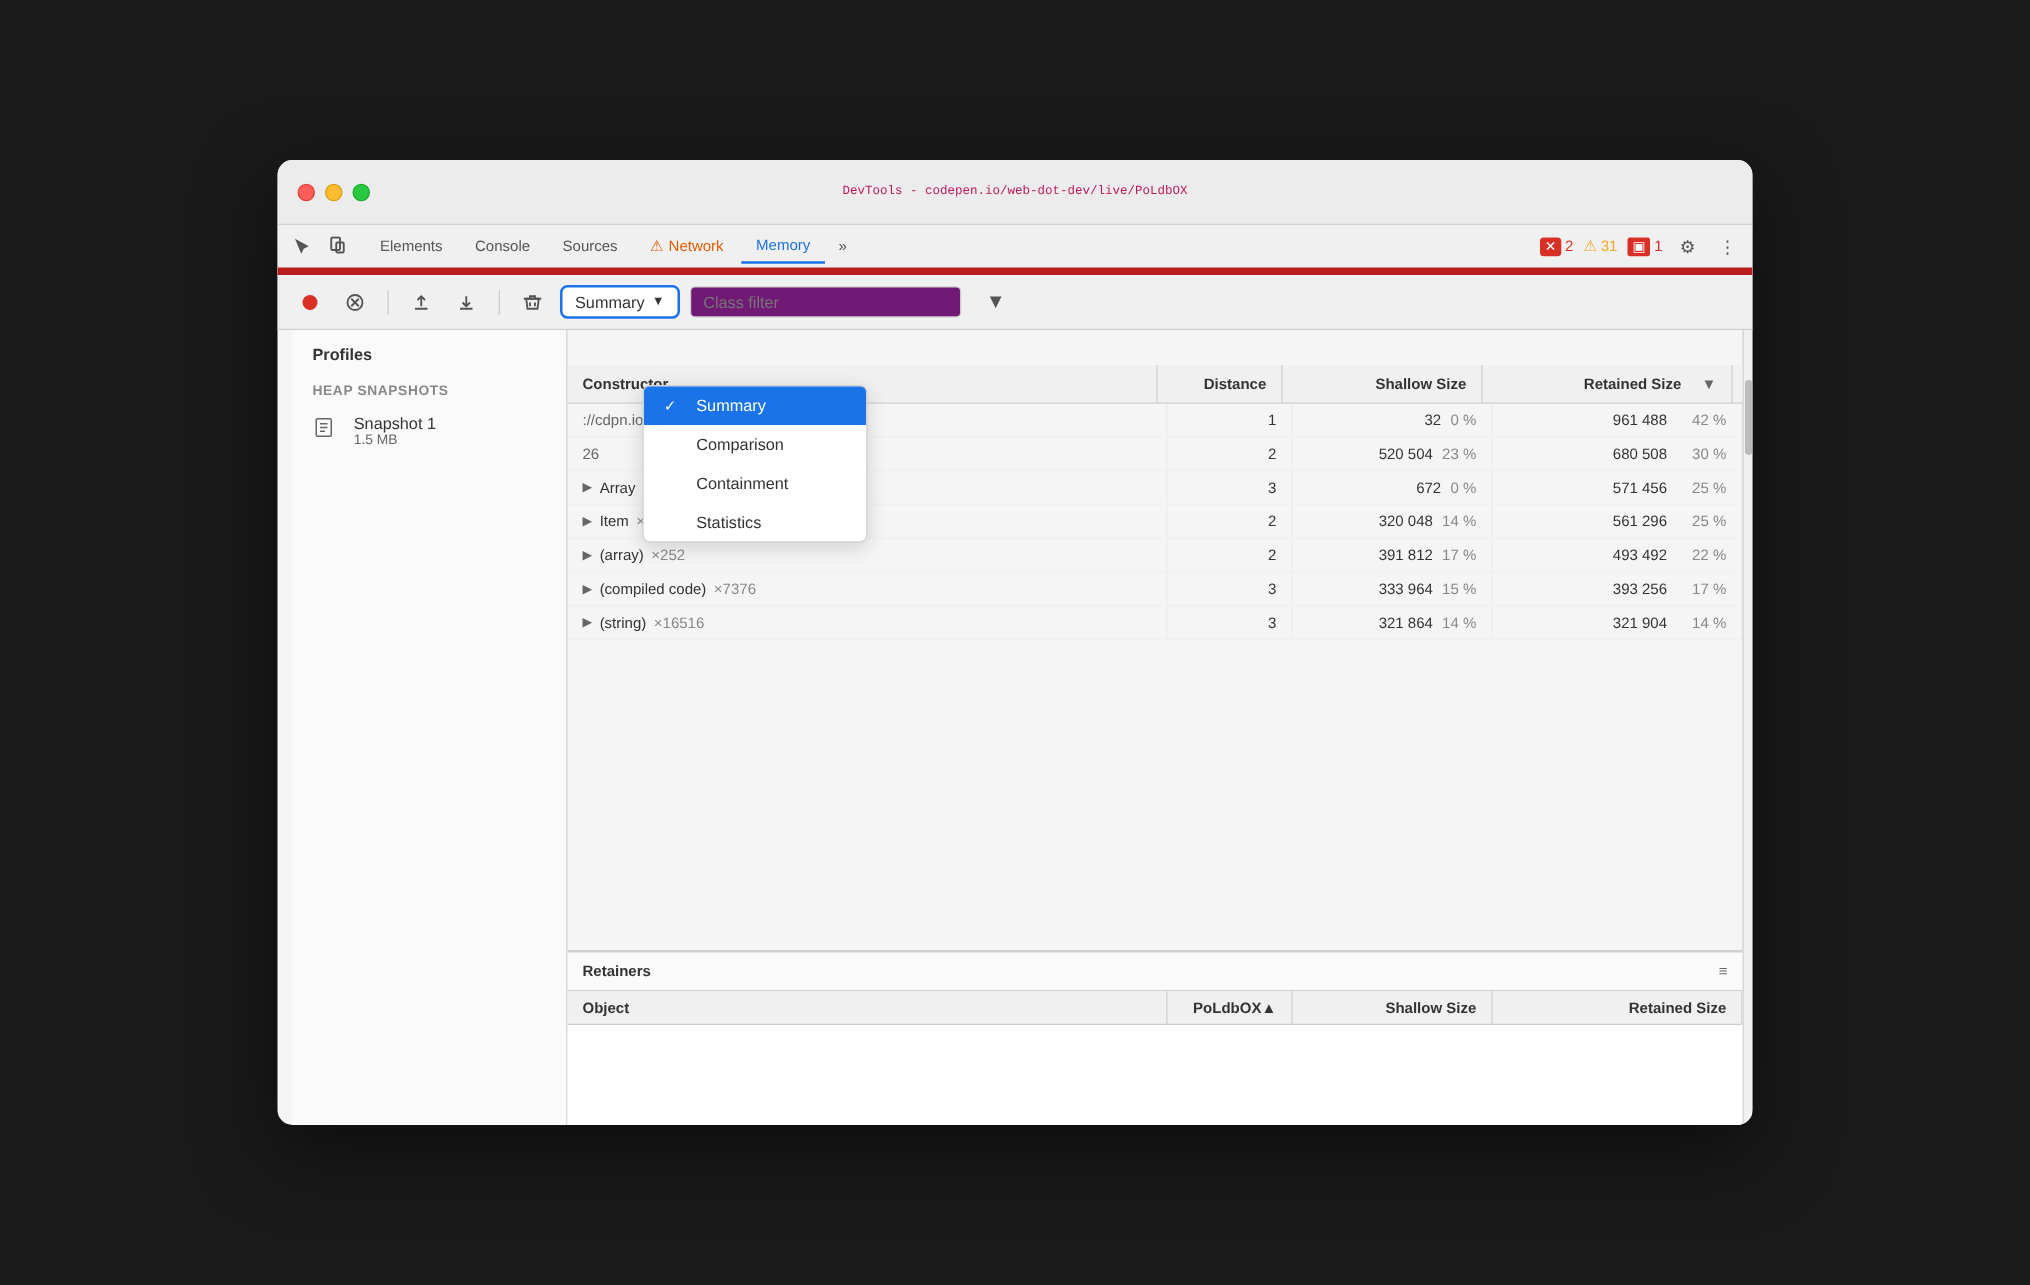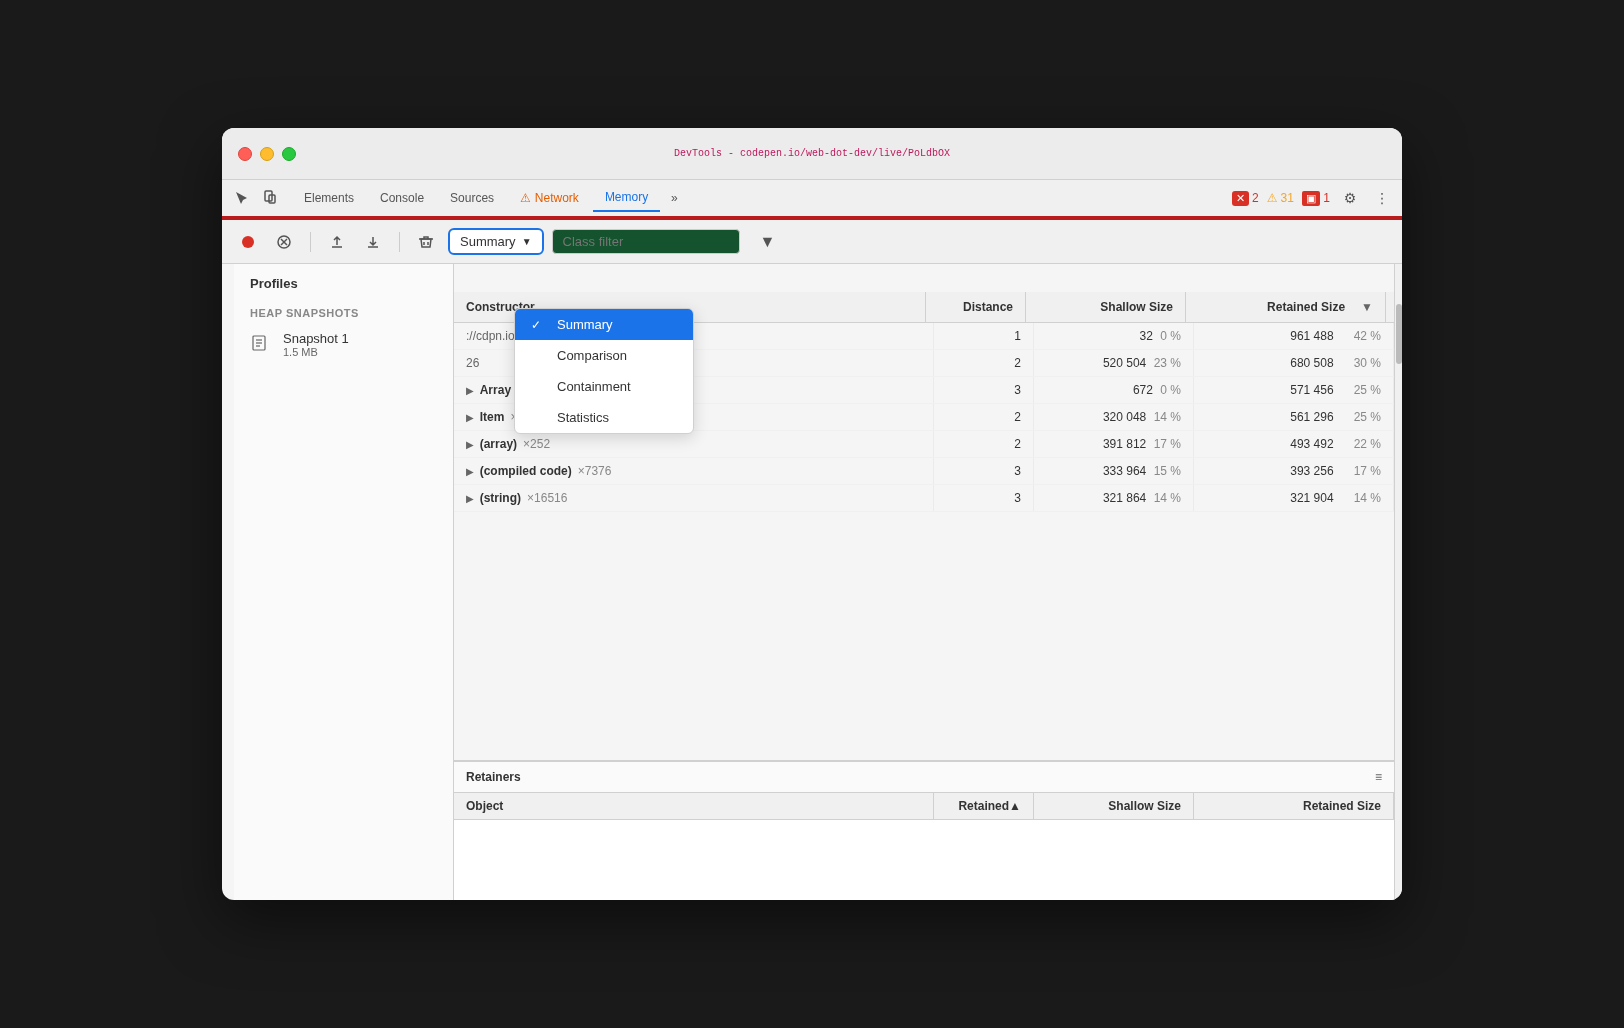--- a/index.html
+++ b/index.html
@@ -48,21 +48,21 @@
       font-size: 10px;
       font-weight: 500;
       color: #be185d;
       font-family: Liberation Mono, monospace;
     }
     .tabs-bar {
       background: #f0f0f0;
       display: flex;
       align-items: center;
       padding: 0 8px;
-      border-bottom: 4px solid #b91c1c;
+      border-bottom: 6px solid #b91c1c;
       height: 40px;
       gap: 2px;
       justify-content: flex-end;
     }
     .tab-icon-group {
       display: flex;
       align-items: center;
       gap: 4px;
       margin-right: 8px;
     }
@@ -154,22 +154,22 @@
       font-size: 13px;
       font-weight: 500;
       color: #333;
     }
     .class-filter-input {
       border: 1px solid #ccc;
       border-radius: 4px;
       padding: 4px 10px;
       font-size: 13px;
       color: #999;
-      background: #14532d;
-      width: 188px;
+      background: #701a75;
+      width: 217px;
     }
     .main-area {
       display: flex;
       flex: 1;
       overflow: hidden;
     }
     .sidebar {
       width: 220px;
       border-right: 1px solid #d0d0d0;
       background: #fafafa;
@@ -252,21 +252,21 @@
       display: flex;
       align-items: center;
       gap: 6px;
       color: #333;
     }
     .expand-arrow {
       color: #666;
       font-size: 10px;
       cursor: pointer;
     }
-    .constructor-name { color: #333; font-weight: 700; }
+    .constructor-name { color: #333; font-weight: 400; }
     .constructor-count { color: #888; }
     .val-distance { width: 100px; text-align: right; color: #333; }
     .val-num { color: #333; }
     .val-pct { color: #888; margin-left: 4px; }
     .retainers-section {
       border-top: 2px solid #d0d0d0;
       background: #fafafa;
     }
     .retainers-header {
       display: flex;
@@ -638,21 +638,21 @@
         <div class="retainers-section">
           <div class="retainers-header">
             <span>Retainers</span>
             <span style="color:#666;">≡</span>
           </div>
           <div class="retainers-table-header">
             <div class="col col-object">
               <span>Object</span>
             </div>
             <div class="col col-distance">
-              <span>Retained▲</span>
+              <span>PoLdbOX▲</span>
             </div>
             <div class="col col-shallow">
               <span>Shallow Size</span>
             </div>
             <div class="col col-retained">
               <span>Retained Size</span>
             </div>
           </div>
           <div style="height:80px; background:white;"></div>
         </div>

